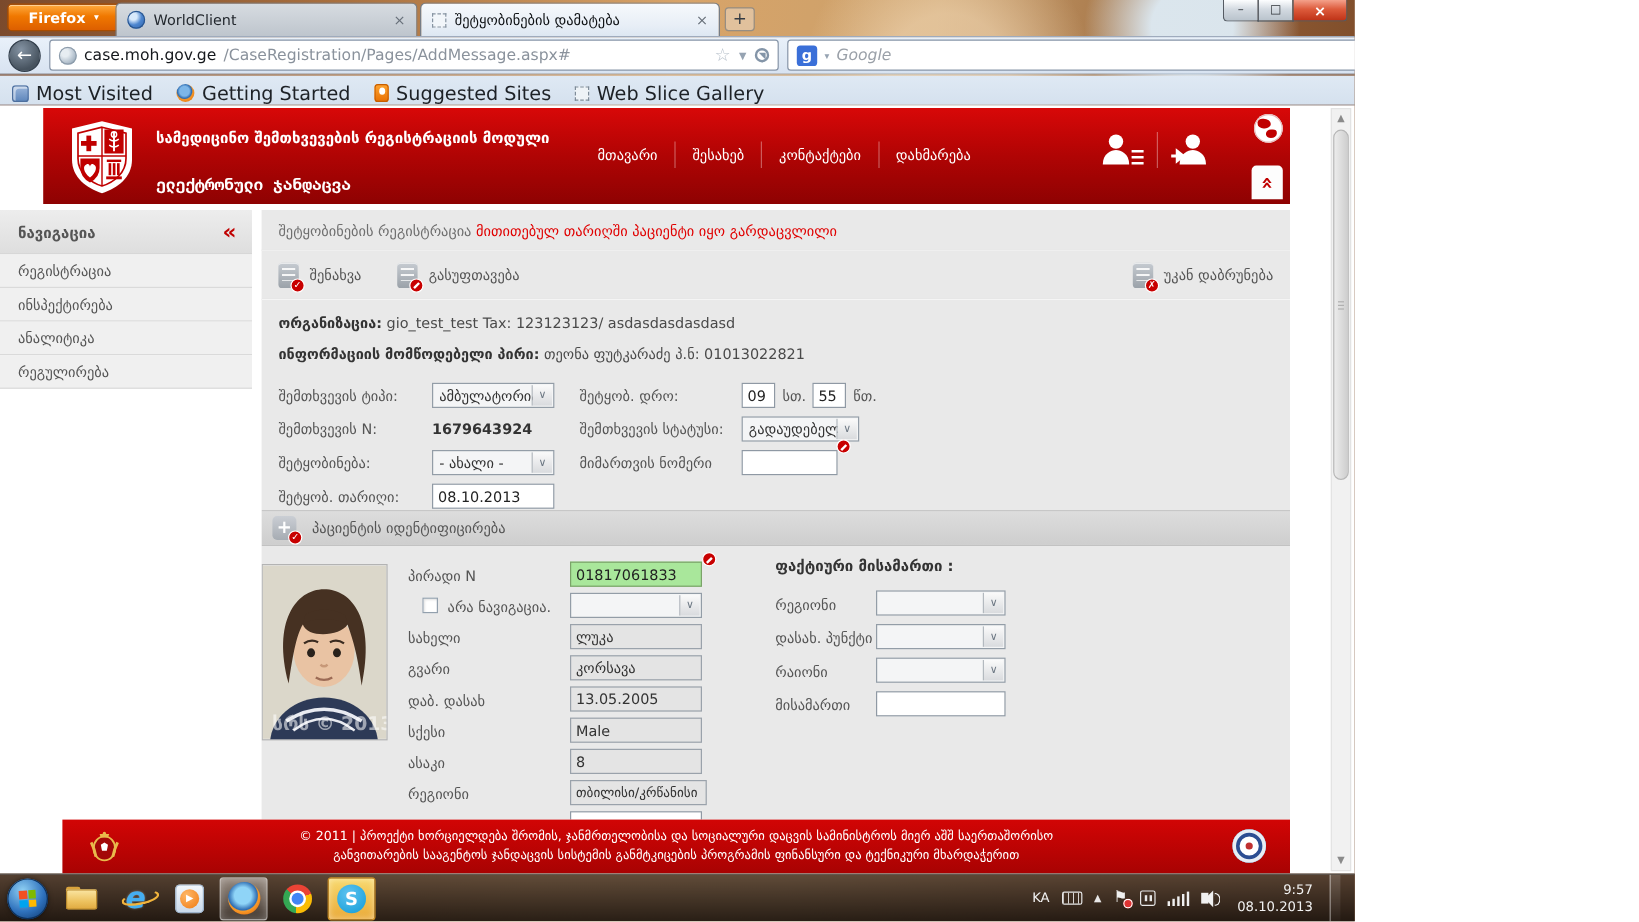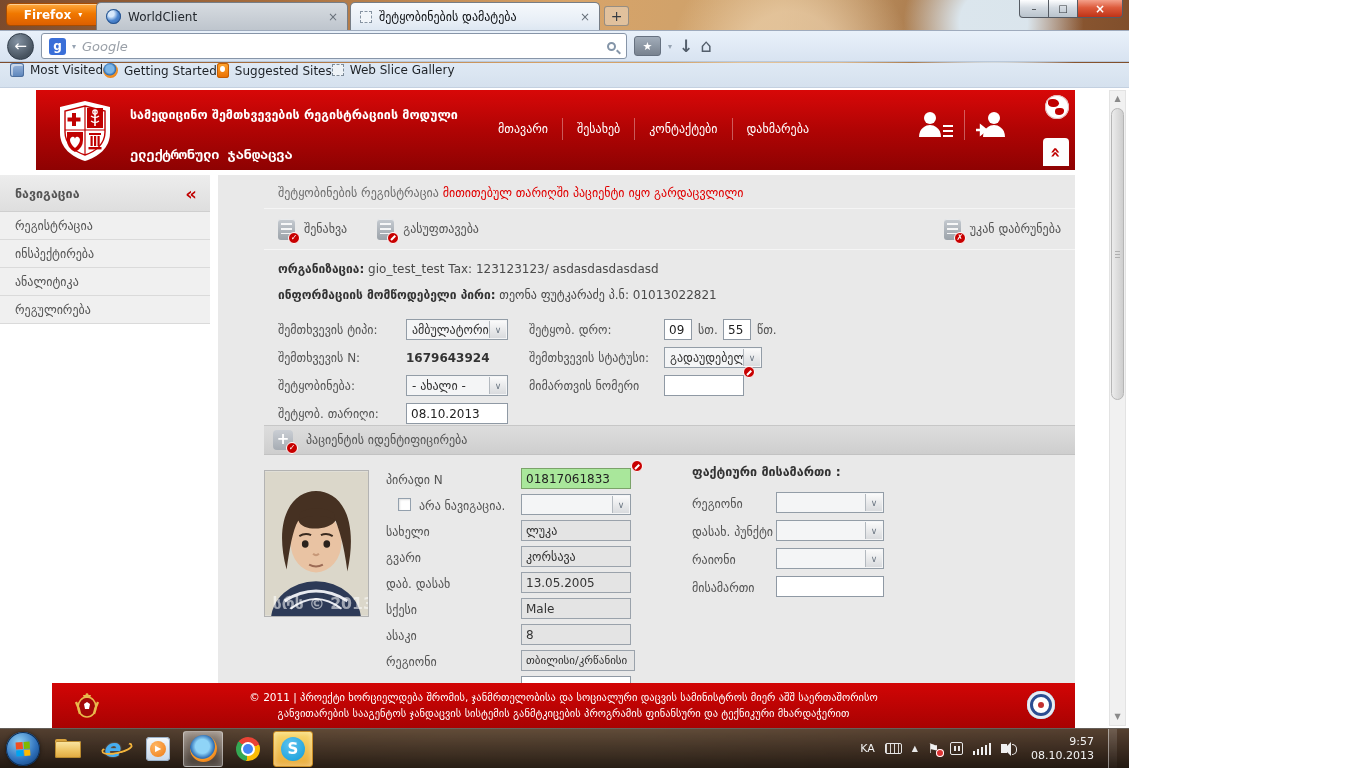--- a/index.html
+++ b/index.html
@@ -75,21 +75,21 @@
     background:#8495a8; transform:rotate(45deg); }
   .bm-btn { width:27px; height:20px; border-radius:3px; border:1px solid #667180;
     background:linear-gradient(#a2adba,#78828f); color:#fdfdfd; font-size:11px;
     display:flex; align-items:center; justify-content:center; }
   .dl-arrow { color:#535e6b; font-size:17px; font-weight:bold; line-height:1; }
   .home-ico { color:#535e6b; font-size:18px; line-height:1; }
 
   
   .bookmarksbar { position:absolute; top:63px; left:0; right:0; height:25px;
     background:linear-gradient(#dfe9f4,#d5e1ee); border-bottom:1px solid #c3d0e0;
-    display:flex; align-items:flex-start; padding:0 10px; font-size:12px; color:#1d2126; }
+    display:flex; align-items:flex-end; padding:0 10px; gap:20px; font-size:16px; color:#1d2126; }
   .bm-item { display:flex; align-items:center; gap:6px; }
   .ic-mv { width:14px; height:14px; border-radius:3px;
     background:linear-gradient(#9fb9dd,#5b84ba); box-shadow:inset 0 0 0 1px #4d6f9e, inset 3px 3px 0 rgba(255,255,255,.5); }
   .ic-ff { width:15px; height:15px; border-radius:50%;
     background:radial-gradient(circle at 45% 40%, #7cb6e8 0 4px, #2e6cb0 6px, #f59425 7px, #e06a06 12px); }
   .ic-sg { width:12px; height:15px; border-radius:3px; background:linear-gradient(#ffa733,#e86e00);
     position:relative; box-shadow:inset 0 0 0 1px #c75d00; }
   .ic-sg::after { content:""; position:absolute; left:3.5px; top:3px; width:5px; height:6px;
     border-radius:50%; background:#fff; }
   .ic-ws { width:12px; height:12px; border:1px dashed #7e8c99; background:#eef3f7; }
@@ -118,21 +118,21 @@
   .h-collapse span { display:inline-block; transform:rotate(90deg); color:#c00000; font-weight:bold;
     font-size:17px; letter-spacing:-1px; }
 
   .sidebar { position:absolute; left:0; top:87px; width:210px; }
   .sb-head { height:37px; background:linear-gradient(#ededed,#dedede); border-bottom:1px solid #cfcfcf;
     display:flex; align-items:center; padding:0 15px; font-size:12.5px; font-weight:bold; color:#555; }
   .sb-chev { margin-left:auto; color:#c00000; font-weight:bold; font-size:18px; letter-spacing:-2px; }
   .sb-item { height:28px; background:#f0f0f0; border-bottom:1px solid #dadada;
     display:flex; align-items:center; padding:0 15px; font-size:12px; color:#555; }
 
-  .main { position:absolute; left:218px; right:54px; top:87px; bottom:45px; background:#e9e9e9; overflow:hidden;padding-left:46px; }
+  .main { position:absolute; left:218px; right:54px; top:87px; bottom:45px; background:#e9e9e9; overflow:hidden; }
   .crumb { padding:11px 14px 8px; font-size:12px; color:#6f6f6f; }
   .crumb .alert { color:#e00000; }
   .hr { height:1px; background:#d0d0d0; border-bottom:1px solid #f5f5f5; }
   .actions-row { height:40px; display:flex; align-items:center; padding:0 14px; gap:30px;
     font-size:12px; color:#555; }
   .action { display:flex; align-items:center; gap:9px; }
   .action.back { margin-left:auto; }
   .doc-ico { position:relative; width:17px; height:21px; border-radius:3px;
     background:linear-gradient(#c6cbd1,#9ba2a9); box-shadow:inset 0 1px rgba(255,255,255,.6); }
   .doc-ico::before { content:""; position:absolute; left:3px; top:4px; right:3px; height:11px;
@@ -294,20 +294,30 @@
     <div class="newtab">+</div>
     <div class="win-controls">
       <div class="wc first g-min"></div>
       <div class="wc g-max"></div>
       <div class="wc close g-x"></div>
     </div>
   </div>
 
   <div class="navbar">
     <div class="back-btn g-back"></div>
+    <div class="urlbar">
+      <span class="globe-ico"></span>
+      <span class="url-domain">case.moh.gov.ge</span>
+      <span class="url-path">/CaseRegistration/Pages/AddMessage.aspx#</span>
+      <span class="url-icons">
+        <span class="star-o g-star"></span>
+        <span class="tri-down g-dn"></span>
+        <span class="reload"></span>
+      </span>
+    </div>
     <div class="searchbar">
       <span class="gicon">g</span>
       <span class="tri-down g-tri"></span>
       <input class="search-input" placeholder="Google" style="">
       <span class="mag"></span>
     </div>
     <div class="bm-btn">
         <span class="g-star-s"></span>
       </div>
     <span class="tri-down g-tri"></span>

